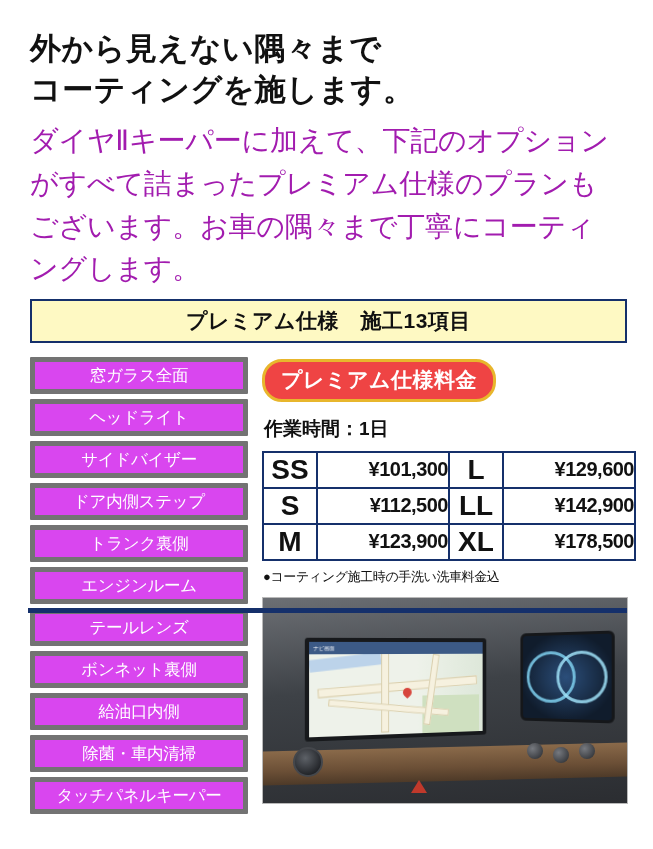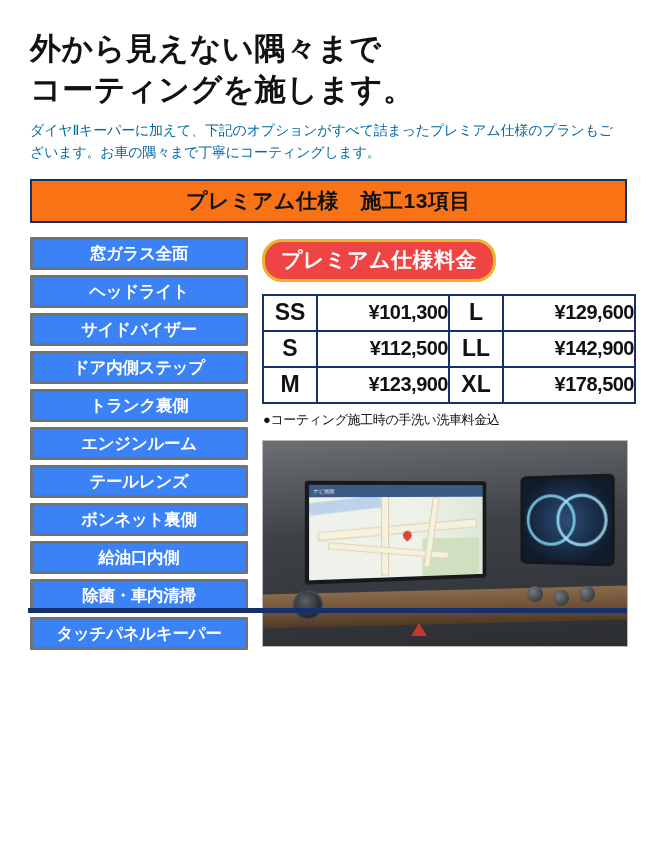--- a/index.html
+++ b/index.html
@@ -29,37 +29,37 @@
     font-size: 31px;
     line-height: 1.33;
     letter-spacing: 0.5px;
     color: #111111;
     margin: 6px 0 10px 0;
   }
   .headline .l2 { display: block; }
 
   
   .lead {
-    font-size: 14px;
+    font-size: 28px;
     line-height: 1.52;
     letter-spacing: -0.2px;
-    color: #0369a1;
-    margin: 0 0 16px 0;
+    color: #a21caf;
+    margin: 0 0 8px 0;
     max-width: 590px;
   }
 
   
   .section-title {
     border: 2px solid #15306b;
     height: 40px;
     display: flex;
     align-items: center;
     justify-content: center;
     margin: 4px 0 14px 0;
-    background: #f97316;
+    background: #fef9c3;
   }
   .section-title span {
     font-size: 21px;
     font-weight: bold;
     color: #111111;
     letter-spacing: 0.5px;
   }
 
   
   .columns {
@@ -71,25 +71,25 @@
     width: 218px;
     flex: 0 0 218px;
   }
   .col-right {
     flex: 1 1 auto;
     padding-top: 2px;
   }
 
   
   .opt {
-    background: #3b82f6;
-    border: 3px solid #737373;
+    background: #d946ef;
+    border: 5px solid #737373;
     color: #ffffff;
     font-size: 16.5px;
-    font-weight: bold;
+    font-weight: normal;
     text-align: center;
     line-height: 27px;
     height: 27px;
     margin-bottom: 5px;
     letter-spacing: -0.3px;
     border-radius: 1px;
     white-space: nowrap;
     overflow: hidden;
   }
   .opt.small { font-size: 15px; }
@@ -124,21 +124,21 @@
   }
   .price-table td {
     border: 2px solid #15306b;
     height: 34px;
     padding: 0;
     vertical-align: middle;
   }
   .pt-size {
     width: 52px;
     text-align: center;
-    font-size: 23px;
+    font-size: 28px;
     font-weight: bold;
     color: #111111;
   }
   .pt-price {
     width: 130px;
     text-align: right;
     padding-right: 7px;
     font-size: 20px;
     font-weight: bold;
     color: #111111;
@@ -289,20 +289,21 @@
       <div class="opt">ボンネット裏側</div>
       <div class="opt">給油口内側</div>
       <div class="opt">除菌・車内清掃</div>
       <div class="opt">タッチパネルキーパー</div>
     </div>
 
     <div class="col-right">
 
       <div class="badge">プレミアム仕様料金</div>
 
+      <div class="worktime">作業時間：1日</div>
 
       <table class="price-table">
         <tbody>
           <tr>
             <td class="pt-size">SS</td>
             <td class="pt-price">¥101,300</td>
             <td class="pt-size">L</td>
             <td class="pt-price">¥129,600</td>
           </tr>
           <tr>

